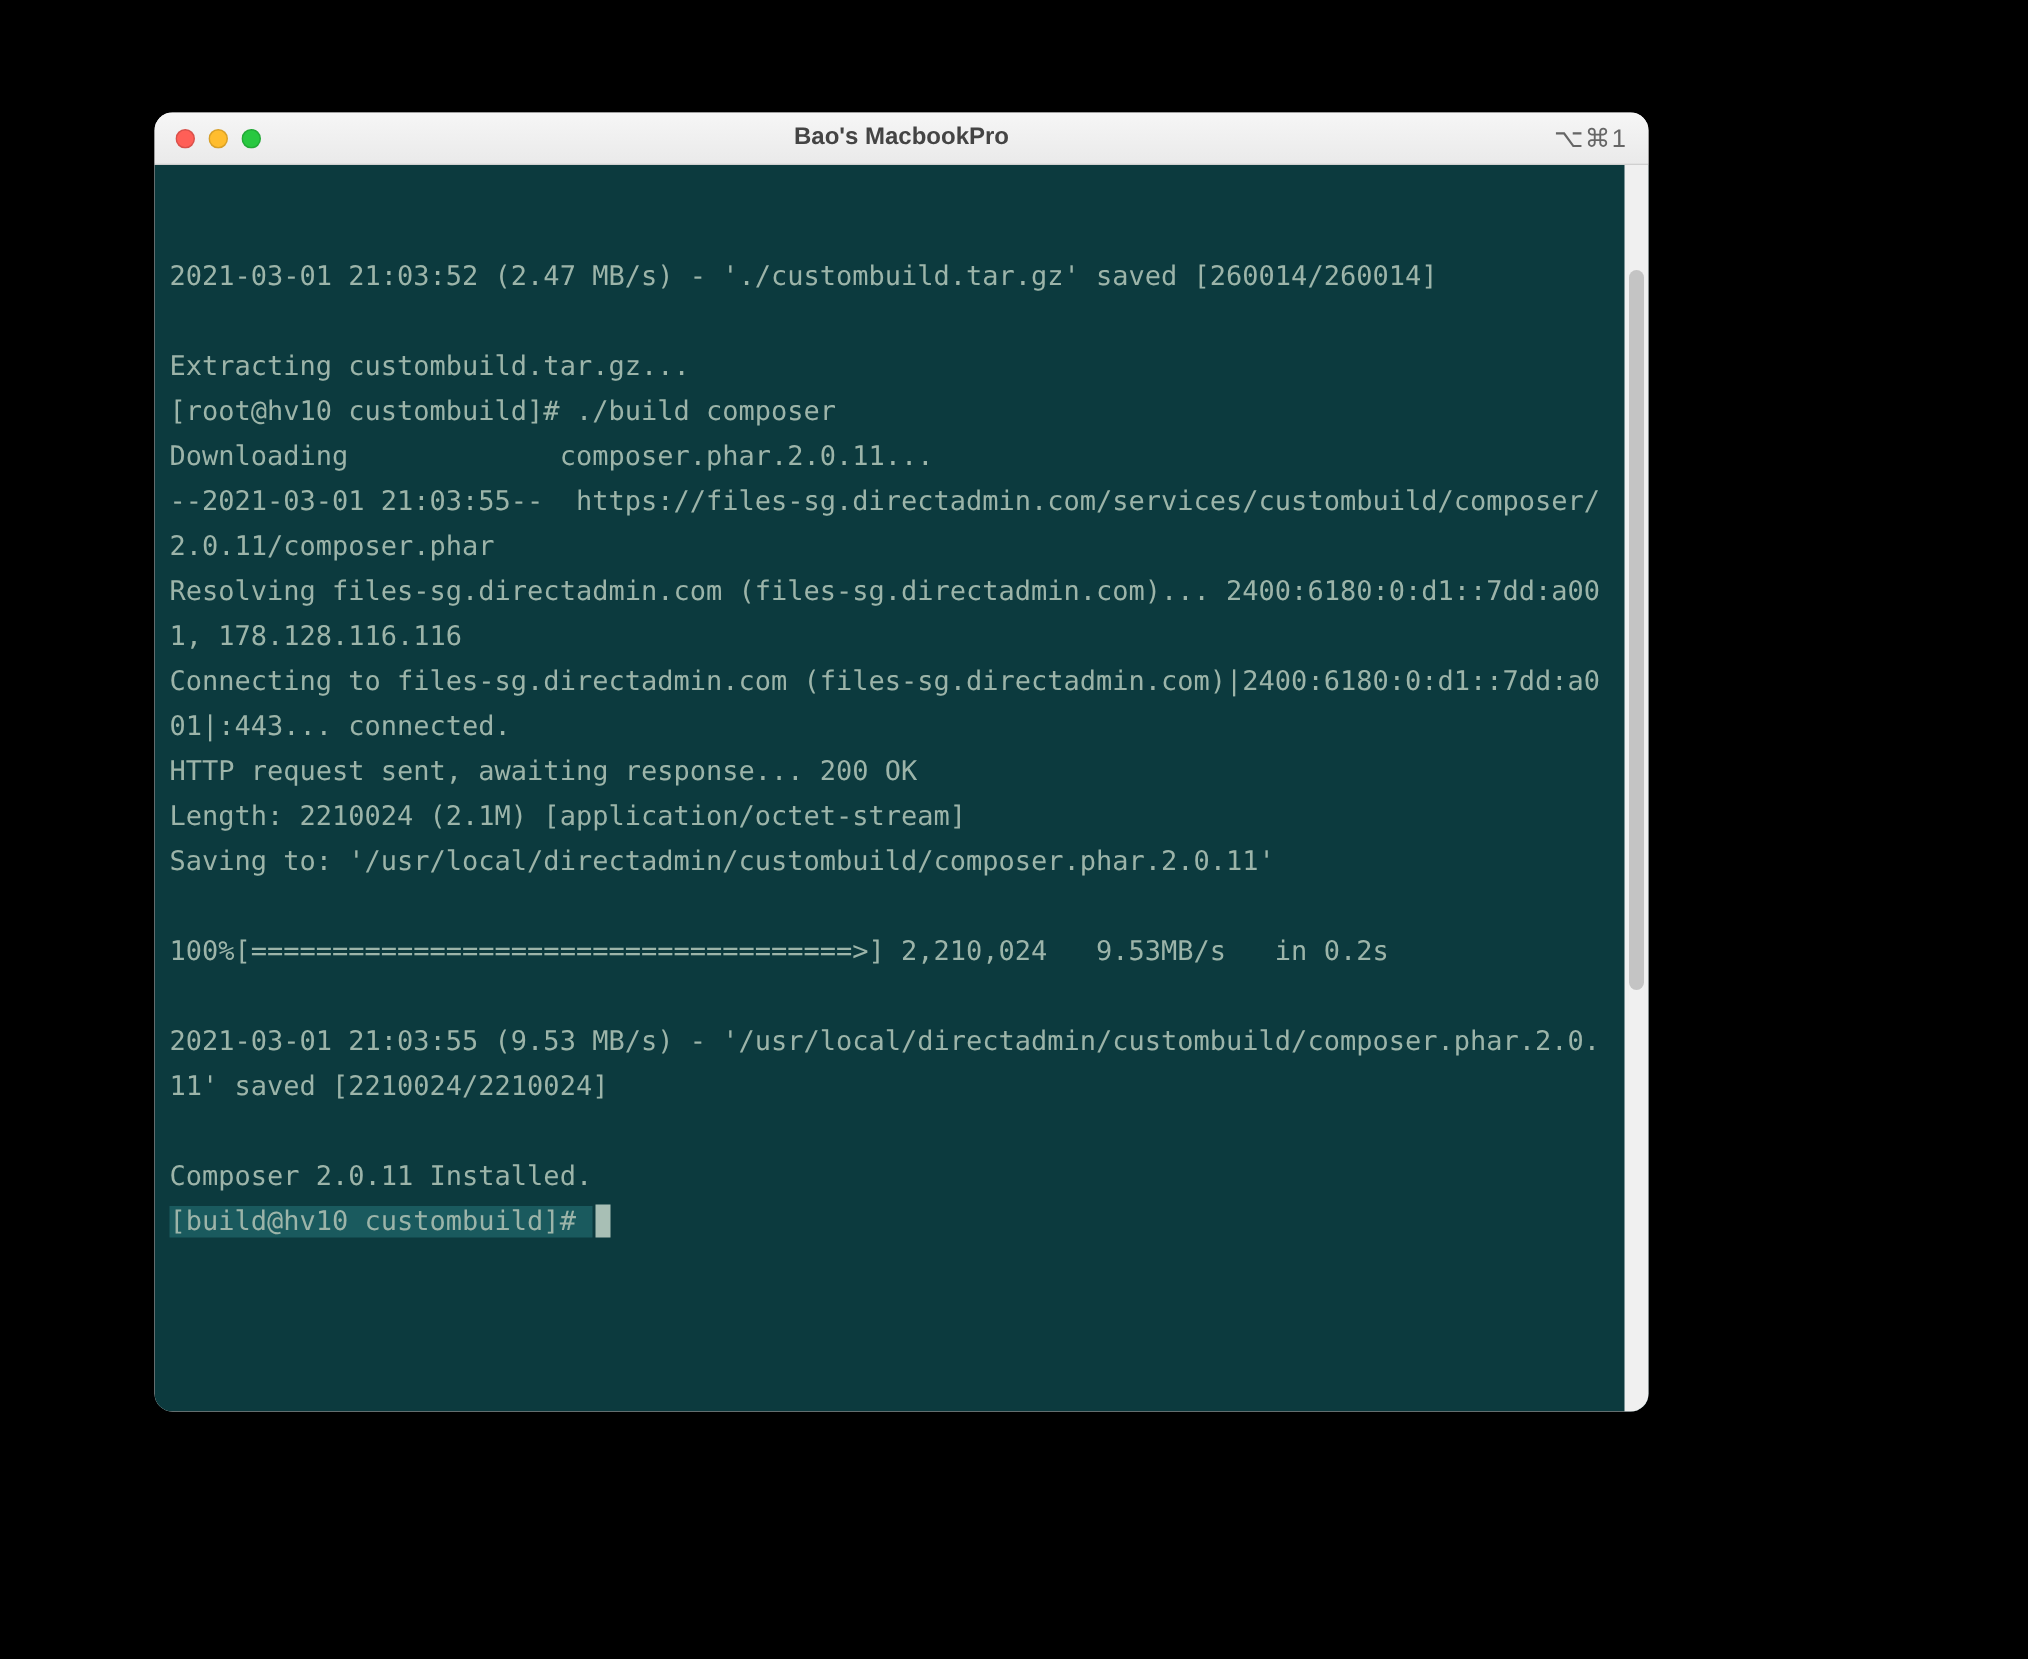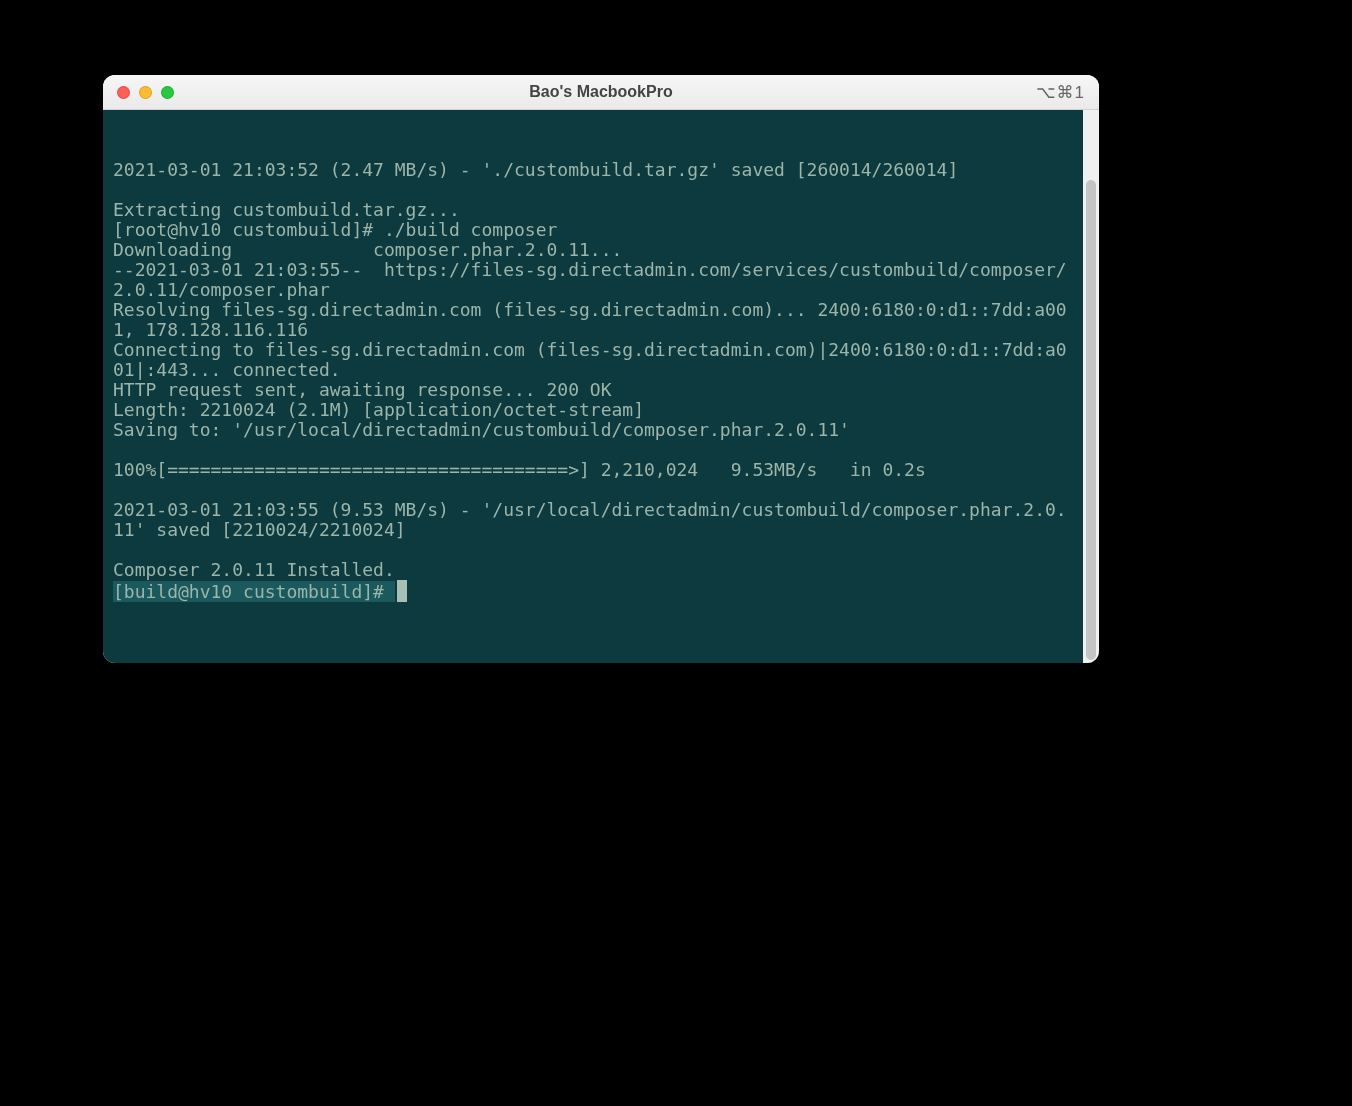--- a/index.html
+++ b/index.html
@@ -1,36 +1,36 @@
 <!DOCTYPE html>
 <html><head>
 <meta charset="utf-8">
 <style>
   html,body{margin:0;padding:0;background:#000;width:1352px;height:1106px;overflow:hidden;font-family:-apple-system,BlinkMacSystemFont,"Segoe UI",sans-serif;}
   .window{
-    position:absolute;left:103px;top:75px;width:996px;height:588px;
+    position:absolute;left:103px;top:75px;width:996px;height:866px;
     background:#fff;border-radius:12px;box-shadow:0 20px 50px rgba(0,0,0,0.5);
     overflow:hidden;display:flex;flex-direction:column;
   }
   .titlebar{
     height:34px;background:linear-gradient(#f6f6f6,#eaeaea);
     border-bottom:1px solid #d0d0d0;display:flex;align-items:center;
     position:relative;flex:0 0 34px;
   }
   .traffic{display:flex;gap:9px;margin-left:14px;}
   .dot{width:13px;height:13px;border-radius:50%;border:1px solid rgba(0,0,0,0.15);box-sizing:border-box;}
   .dot.close{background:#ff5f57;}
   .dot.min{background:#ffbd2e;}
   .dot.max{background:#28c840;}
   .title{position:absolute;left:0;right:0;text-align:center;font-size:16px;font-weight:600;color:#444;pointer-events:none;}
   .shortcut{position:absolute;right:14px;font-size:17px;color:#666;letter-spacing:1px;}
   .term-wrap{flex:1;display:flex;background:#0c3a3e;min-height:0;}
   .term{
     flex:1;padding:30px 10px 10px 10px;color:#9cb4a9;
-    font-family:"SF Mono",Menlo,Consolas,monospace;font-size:18px;line-height:20px;
+    font-family:"SF Mono",Menlo,Consolas,monospace;font-size:18px;line-height:30px;
     white-space:pre-wrap;word-break:break-all;overflow:hidden;
   }
   .scrollbar{width:16px;background:#f0f0f0;position:relative;}
   .thumb{position:absolute;left:3px;right:3px;top:70px;height:480px;background:#c4c4c4;border-radius:5px;}
   .prompt-line{background:#1a5a5e;color:#9cb4a9;display:inline;}
   .cursor{display:inline-block;width:10px;height:22px;background:#a8bfb5;vertical-align:text-bottom;margin-left:2px;}
 </style>
 </head>
 <body>
 

